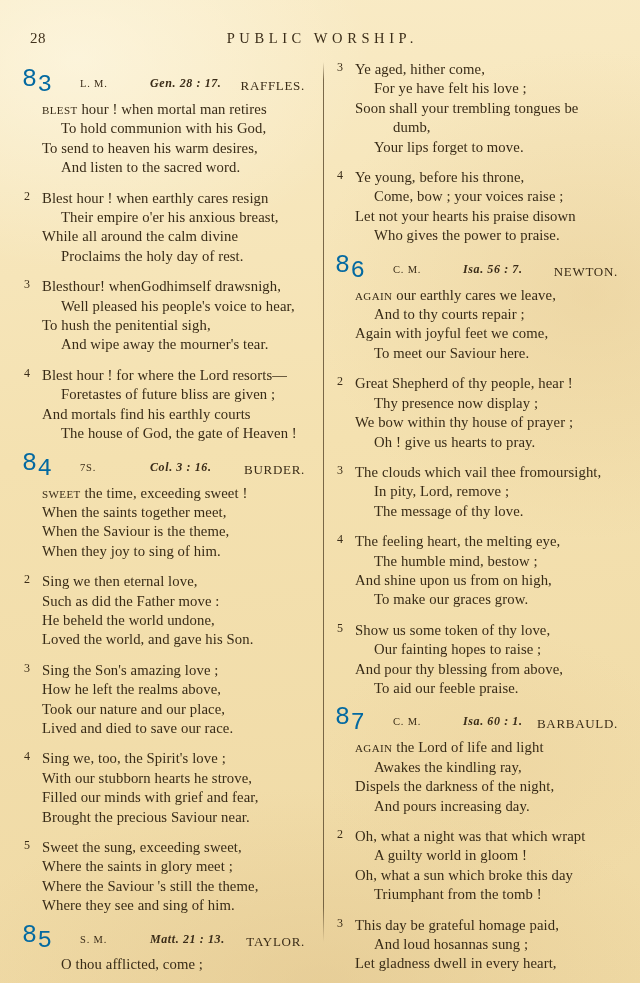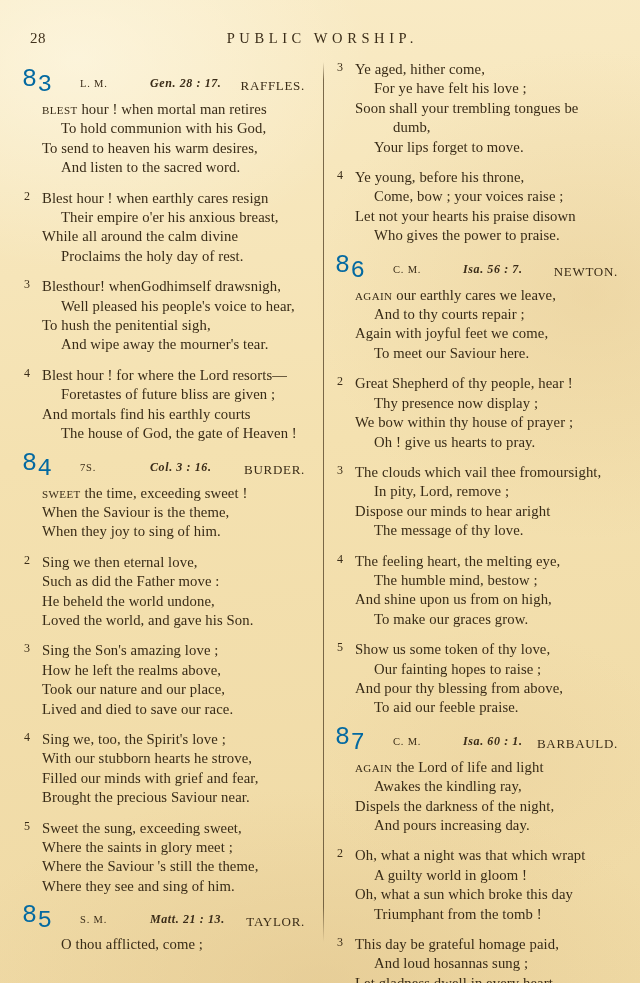--- a/index.html
+++ b/index.html
@@ -224,20 +224,21 @@
           <div class="vline ind">The house of God, the gate of Heaven !</div>
         </div>
         <div class="hymn-head">
           <div class="hymn-num"><span class="hi">8</span><span class="lo">4</span></div>
           <div class="hymn-meter">7s.</div>
           <div class="hymn-ref">Col. 3 : 16.</div>
           <div class="hymn-author">BURDER.</div>
         </div>
         <div class="verse first">
           <div class="vline"><span class="caps">Sweet</span>&nbsp;the&nbsp;time,&nbsp;exceeding&nbsp;sweet&nbsp;!</div>
+          <div class="vline">When the saints together meet,</div>
           <div class="vline">When the Saviour is the theme,</div>
           <div class="vline">When they joy to sing of him.</div>
         </div>
         <div class="verse">
           <span class="verse-num">2</span>
           <div class="vline">Sing we then eternal love,</div>
           <div class="vline">Such as did the Father move :</div>
           <div class="vline">He beheld the world undone,</div>
           <div class="vline">Loved the world, and gave his Son.</div>
         </div>
@@ -304,21 +305,20 @@
           <span class="verse-num">2</span>
           <div class="vline">Great Shepherd of thy people, hear !</div>
           <div class="vline ind">Thy presence now display ;</div>
           <div class="vline">We bow within thy house of prayer ;</div>
           <div class="vline ind">Oh ! give us hearts to pray.</div>
         </div>
         <div class="verse">
           <span class="verse-num">3</span>
           <div class="vline">The clouds which vail thee fromoursight,</div>
           <div class="vline ind">In pity, Lord, remove ;</div>
-          <div class="vline">Dispose our minds to hear aright</div>
           <div class="vline ind">The message of thy love.</div>
         </div>
         <div class="verse">
           <span class="verse-num">4</span>
           <div class="vline">The feeling heart, the melting eye,</div>
           <div class="vline ind">The humble mind, bestow ;</div>
           <div class="vline">And shine upon us from on high,</div>
           <div class="vline ind">To make our graces grow.</div>
         </div>
         <div class="verse">

